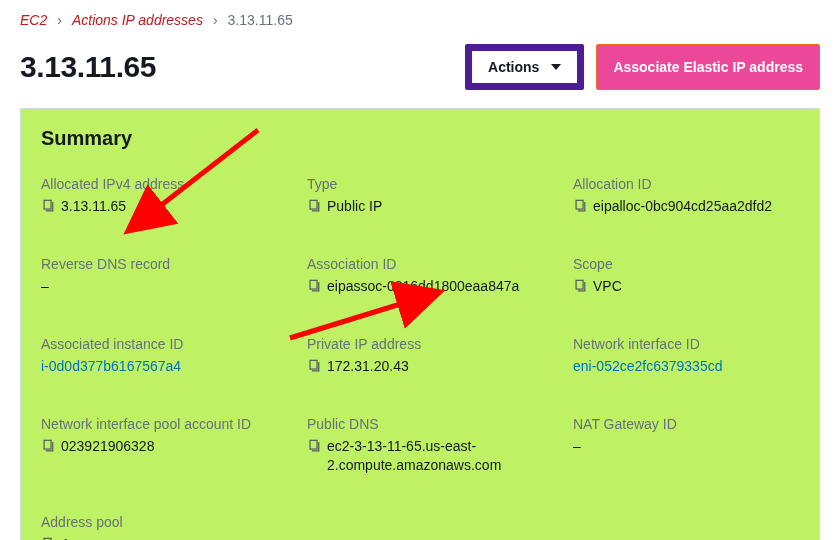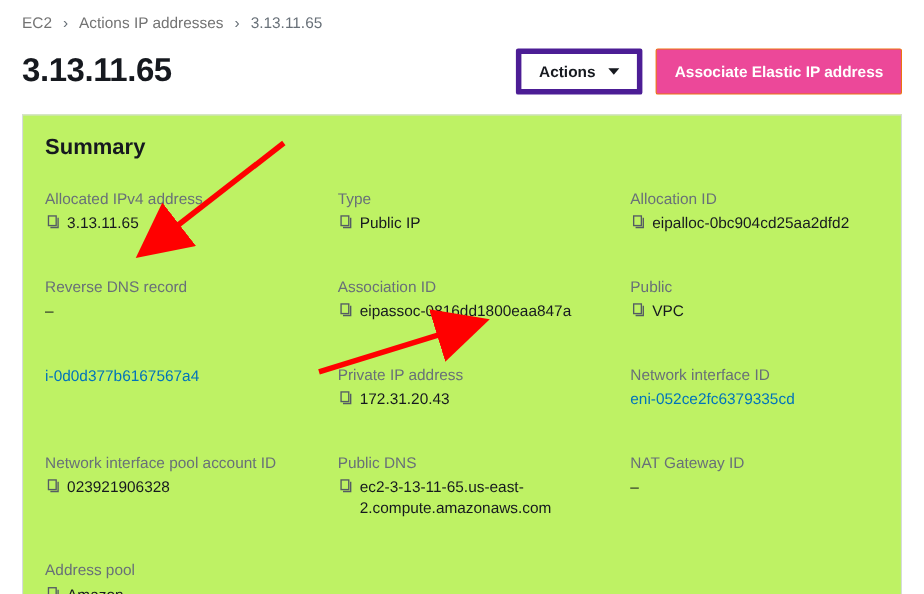--- a/index.html
+++ b/index.html
@@ -17,21 +17,21 @@
   }
   .page { padding: 8px 20px 0 20px; }
   .breadcrumbs {
     display: flex;
     align-items: center;
     gap: 10px;
     color: #0073bb;
     font-size: 14px;
     padding: 4px 0 6px 0;
   }
-  .breadcrumbs .bc-link { color: #737373; cursor: pointer; }
+  .breadcrumbs .bc-link { color: #b91c1c; cursor: pointer; font-style: italic; }
   .breadcrumbs .bc-sep { color: #687078; }
   .breadcrumbs .bc-current { color: #687078; }
   .header-row {
     display: flex;
     align-items: center;
     justify-content: space-between;
     margin: 10px 0 18px 0;
   }
   .page-title {
     font-size: 30px;
@@ -43,21 +43,21 @@
     display: inline-flex;
     align-items: center;
     gap: 8px;
     padding: 8px 16px;
     font-size: 14px;
     border-radius: 2px;
     cursor: pointer;
     font-weight: 600;
   }
   .btn-secondary {
-    border: 5px solid #4c1d95;
+    border: 7px solid #4c1d95;
     background: #fff;
     color: #16191f;
   }
   .btn-secondary .caret-down-icon {
     width: 0; height: 0;
     border-left: 5px solid transparent;
     border-right: 5px solid transparent;
     border-top: 6px solid #16191f;
     margin-left: 4px;
   }
@@ -200,33 +200,34 @@
               <svg viewBox="0 0 16 16" fill="none" stroke="#545b64" stroke-width="1.4">
                 <rect x="3.5" y="1.5" width="8" height="10"></rect>
                 <path d="M5.5 13.5h8v-10"></path>
               </svg>
             </span>
           <span>eipassoc-0816dd1800eaa847a</span>
         </div>
       </div>
 
       <div class="field">
-        <div class="label">Public</div>
+        <div class="label">Scope</div>
         <div class="value">
           <span class="copy-icon">
               <svg viewBox="0 0 16 16" fill="none" stroke="#545b64" stroke-width="1.4">
                 <rect x="3.5" y="1.5" width="8" height="10"></rect>
                 <path d="M5.5 13.5h8v-10"></path>
               </svg>
             </span>
           <span>VPC</span>
         </div>
       </div>
 
       <div class="field">
+        <div class="label">Associated instance ID</div>
         <div class="value link">
           <span>i-0d0d377b6167567a4</span>
         </div>
       </div>
 
       <div class="field">
         <div class="label">Private IP address</div>
         <div class="value">
           <span class="copy-icon">
               <svg viewBox="0 0 16 16" fill="none" stroke="#545b64" stroke-width="1.4">

